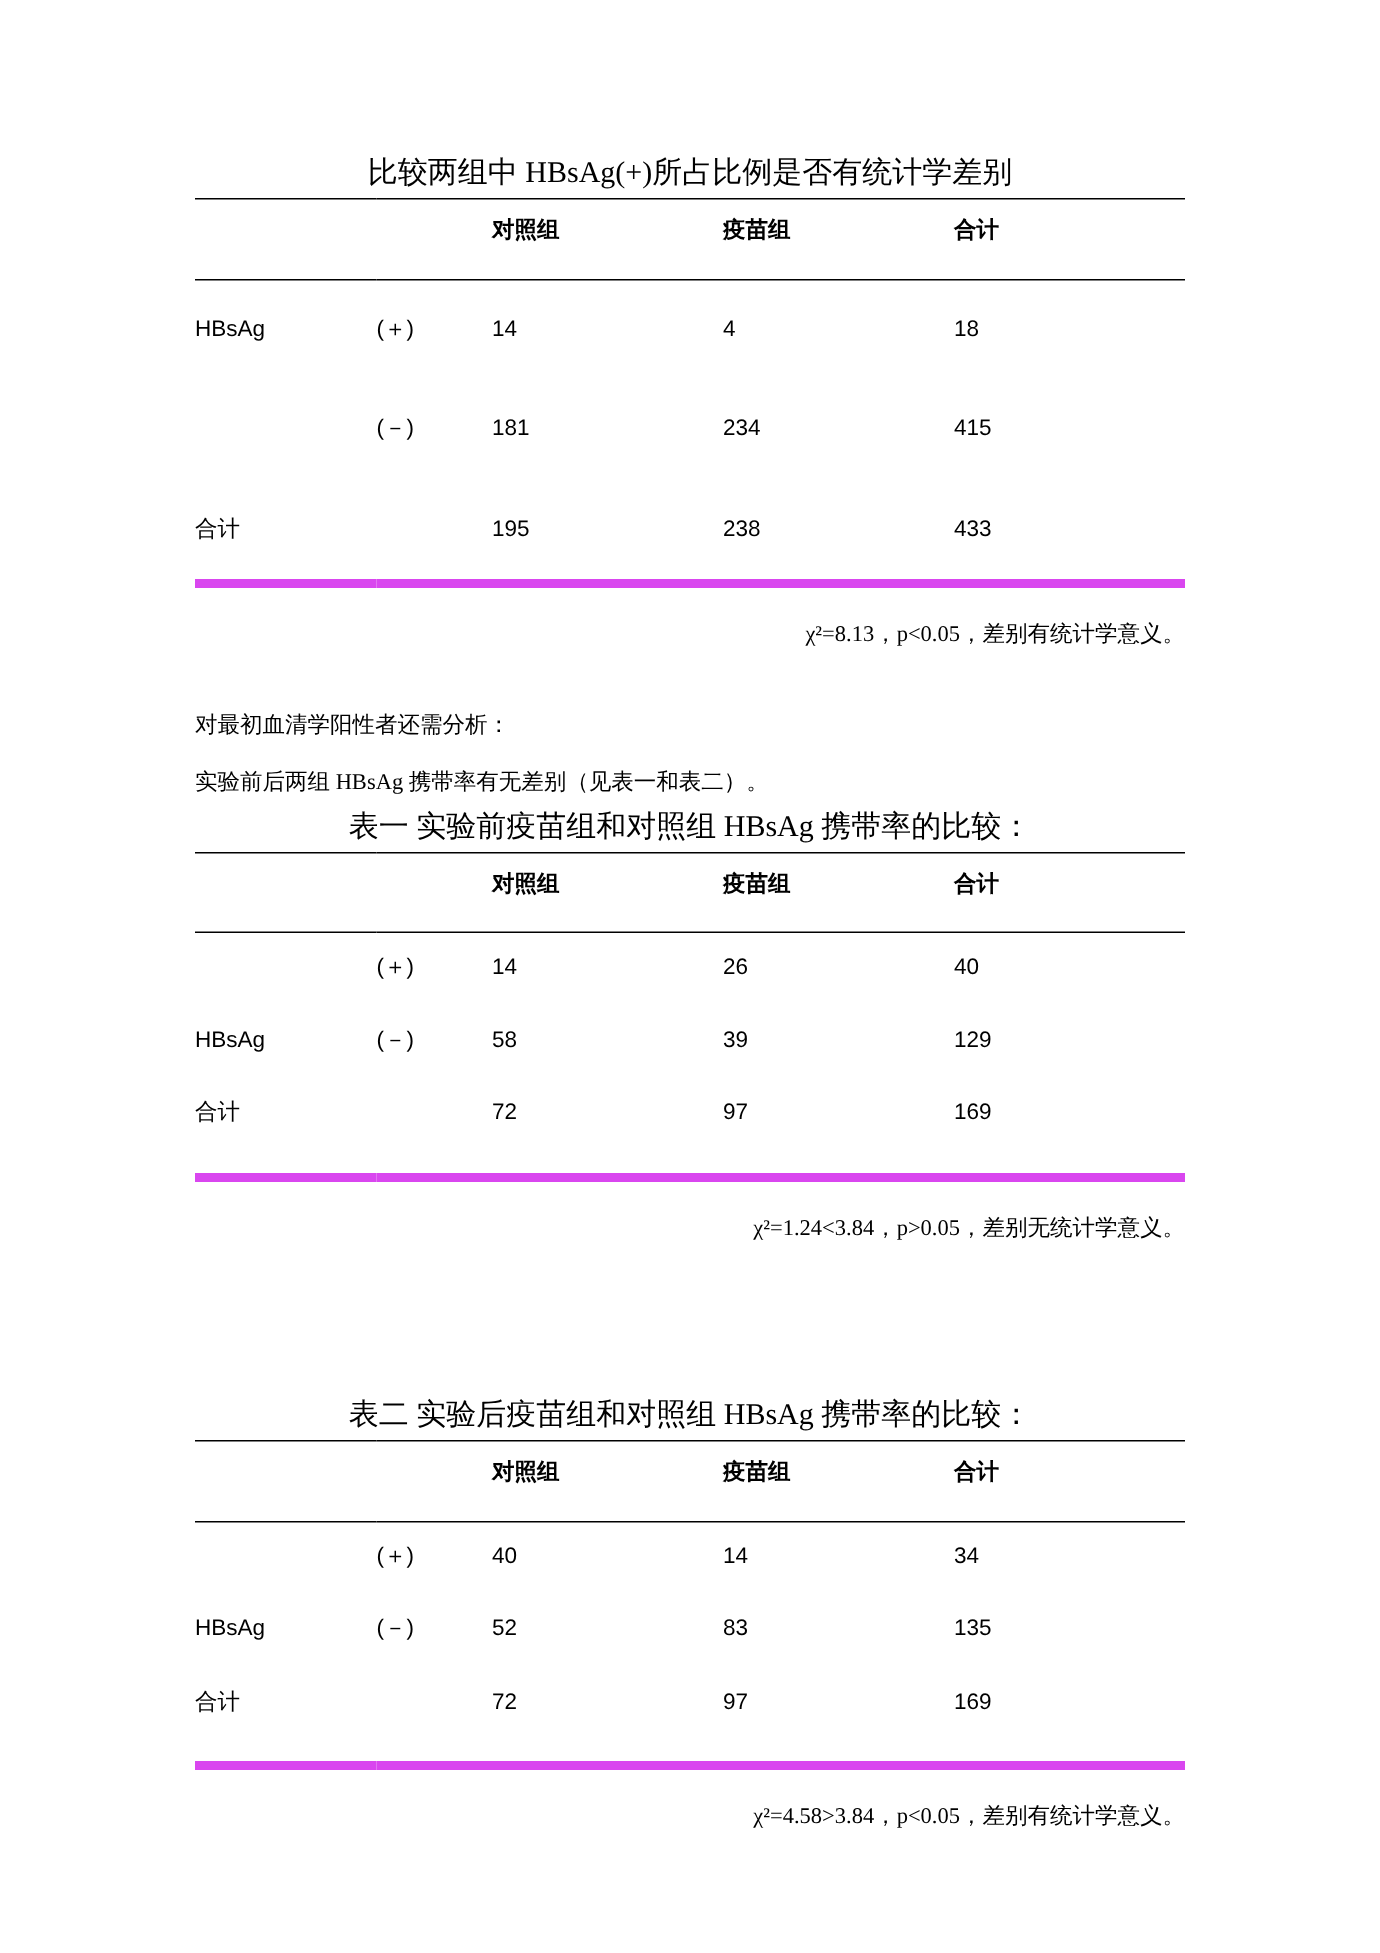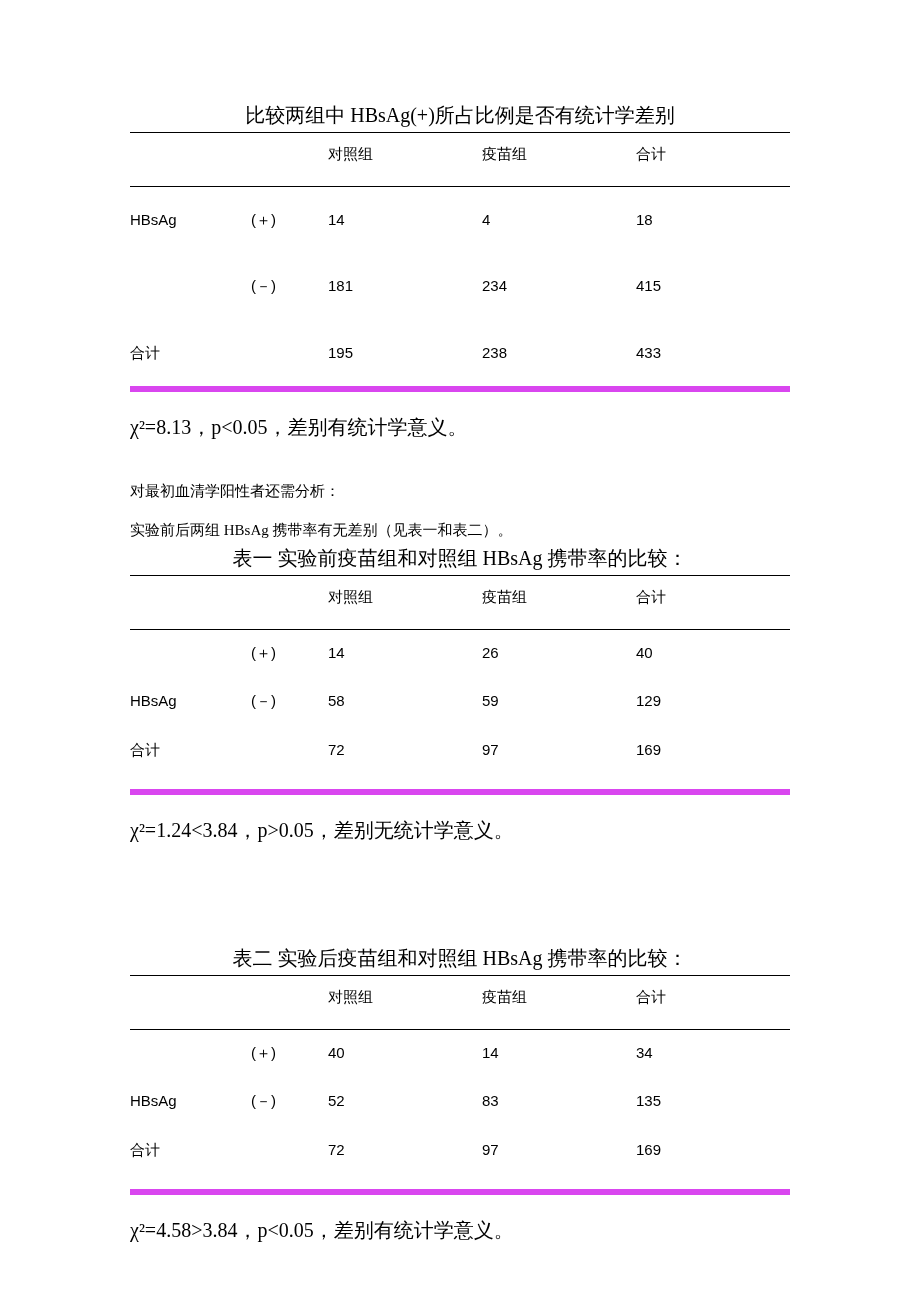--- a/index.html
+++ b/index.html
@@ -2,28 +2,28 @@
 <html><head>
   <meta charset="utf-8">
   <style>
     * { margin: 0; padding: 0; box-sizing: border-box; }
     body { font-family: "SimSun", "宋体", serif; font-size: 15px; color: #000; background: #fff; width: 920px; padding: 100px 130px 60px 130px; line-height: 1.5; }
     .caption { text-align: center; margin-bottom: 2px; font-size: 20px; }
     .table { width: 100%; border-collapse: collapse; margin-bottom: 18px; }
     .table th, .table td { text-align: left; font-weight: normal; padding: 0; }
     .table thead tr { border-top: 1px solid #000; border-bottom: 1px solid #000; }
     .table tbody { border-bottom: 6px solid #d946ef; }
-    .table thead th { padding: 10px 0 20px 0; }
+    .table thead th { padding: 10px 0 20px 0; font-weight: bold; }
     .table-a tbody td { padding: 22px 0; }
     .table-b tbody td, .table-c tbody td { padding: 12px 0 14px 0; }
     .table-b tbody tr:last-child td, .table-c tbody tr:last-child td { padding-bottom: 28px; }
     .col-label { width: 110px; }
     .col-sign { width: 70px; font-family: sans-serif; }
     .col-val { width: 140px; font-family: Arial, sans-serif; }
-    .note { margin: 20px 0 38px 0; font-size: 20px; }
+    .note { margin: 20px 0 38px 0; font-size: 15px; text-align: right; }
     .para { margin: 16px 0 2px 0; font-size: 15px; }
     .gap-b { height: 60px; }
   </style>
 </head>
 <body>
 
 <div class="caption">比较两组中 HBsAg(+)所占比例是否有统计学差别</div>
 <table class="table table-a">
   <thead>
     <tr>
@@ -79,21 +79,21 @@
       <td class="col-label"></td>
       <td class="col-sign">(＋)</td>
       <td class="col-val">14</td>
       <td class="col-val">26</td>
       <td class="col-val">40</td>
     </tr>
     <tr>
       <td class="col-label" style="font-family:Arial,sans-serif;">HBsAg</td>
       <td class="col-sign">(－)</td>
       <td class="col-val">58</td>
-      <td class="col-val">59</td>
+      <td class="col-val">39</td>
       <td class="col-val">129</td>
     </tr>
     <tr>
       <td class="col-label">合计</td>
       <td class="col-sign"></td>
       <td class="col-val">72</td>
       <td class="col-val">97</td>
       <td class="col-val">169</td>
     </tr>
   </tbody>

